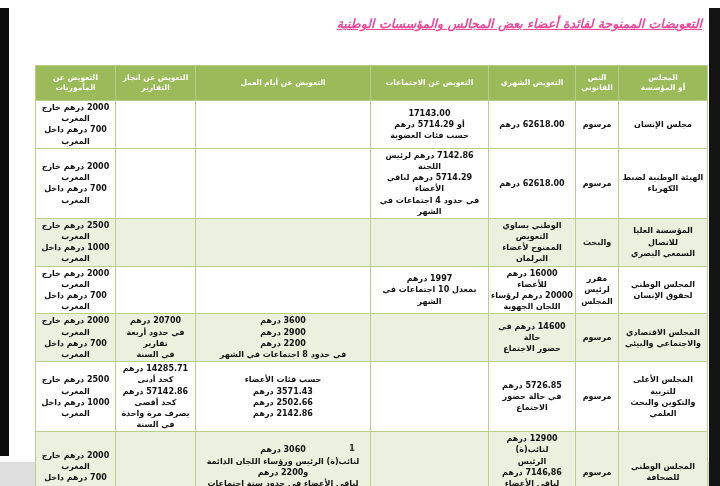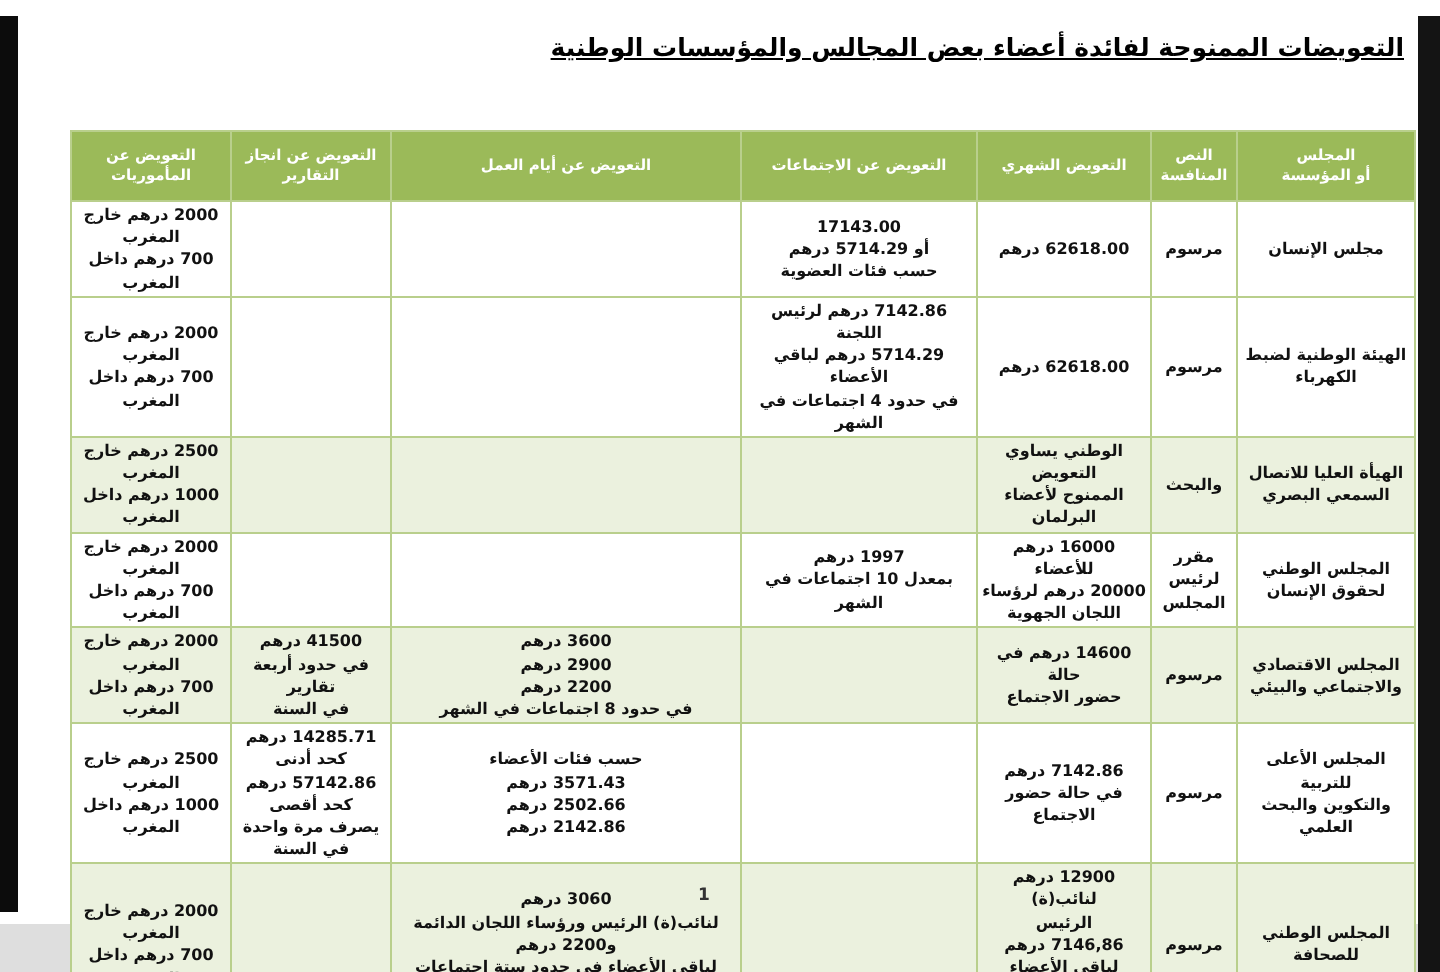--- a/index.html
+++ b/index.html
@@ -7,22 +7,22 @@
     width:720px;height:486px;position:relative;overflow:hidden;
     background:#ffffff;
     font-family:"DejaVu Sans", sans-serif;
   }
   .edge-strip{position:absolute;background:#0c0c0c;}
   #left-strip{left:0;top:8px;width:9px;height:448px;}
   #right-strip{left:709px;top:8px;width:11px;height:478px;background:#141414;}
   #bottom-band{position:absolute;left:0;top:462px;width:709px;height:24px;background:#dedede;}
   .doc-title{
     position:absolute;top:16px;right:18px;
-    font-size:12.5px;font-weight:bold;color:#000000;
-    text-decoration:underline;direction:rtl;
+    font-size:12.5px;font-weight:bold;color:#ec4899;
+    text-decoration:underline;direction:rtl;font-style:italic;
   }
   table.comp-table{
     position:absolute;left:35px;top:65px;width:672px;
     border-collapse:collapse;table-layout:fixed;direction:rtl;
   }
   .comp-table th,.comp-table td{
     border:1px solid #b9cf8c;
     text-align:center;vertical-align:middle;
     padding:1px 2px;
     font-size:8px;font-weight:bold;color:#111;
@@ -62,21 +62,21 @@
       <col style="width:87px">
     <col style="width:118px">
       <col style="width:175px">
       <col style="width:80px">
       <col style="width:80px">
   </colgroup>
   <thead>
     <tr>
       <th>المجلس
 أو المؤسسة</th>
-      <th>النص المنافسة</th>
+      <th>النص القانوني</th>
       <th>التعويض الشهري</th>
       <th>التعويض عن الاجتماعات</th>
       <th>التعويض عن أيام العمل</th>
       <th>التعويض عن انجاز
 التقارير</th>
       <th>التعويض عن المأموريات</th>
     </tr>
   </thead>
   <tbody>
     <tr>
@@ -100,21 +100,21 @@
       <td>7142.86 درهم لرئيس اللجنة
 5714.29 درهم لباقي الأعضاء
 في حدود 4 اجتماعات في الشهر</td>
       <td></td>
       <td></td>
       <td>2000 درهم خارج
 المغرب
 700 درهم داخل المغرب</td>
     </tr>
     <tr class="band">
-      <td>الهيأة العليا للاتصال
+      <td>المؤسسة العليا للاتصال
 السمعي البصري</td>
       <td>والبحث</td>
       <td>الوطني يساوي التعويض
 الممنوح لأعضاء البرلمان</td>
       <td></td>
       <td></td>
       <td></td>
       <td>2500 درهم خارج
 المغرب
 1000 درهم داخل
@@ -140,33 +140,33 @@
       <td>المجلس الاقتصادي
 والاجتماعي والبيئي</td>
       <td>مرسوم</td>
       <td>14600 درهم في حالة
 حضور الاجتماع</td>
       <td></td>
       <td>3600 درهم
 2900 درهم
 2200 درهم
 في حدود 8 اجتماعات في الشهر</td>
-      <td>41500 درهم
+      <td>20700 درهم
 في حدود أربعة تقارير
 في السنة</td>
       <td>2000 درهم خارج
 المغرب
 700 درهم داخل المغرب</td>
     </tr>
     <tr>
       <td>المجلس الأعلى للتربية
 والتكوين والبحث
 العلمي</td>
       <td>مرسوم</td>
-      <td>7142.86 درهم
+      <td>5726.85 درهم
 في حالة حضور الاجتماع</td>
       <td></td>
       <td>حسب فئات الأعضاء
 3571.43 درهم
 2502.66 درهم
 2142.86 درهم</td>
       <td>14285.71 درهم
 كحد أدنى
 57142.86 درهم
 كحد أقصى

